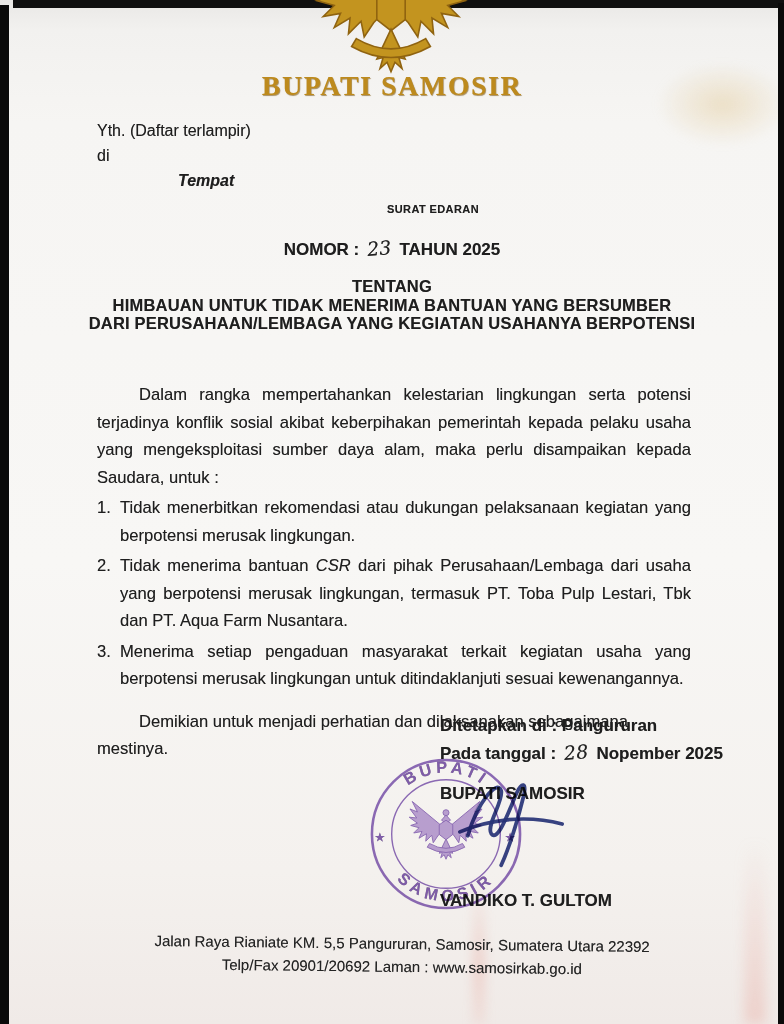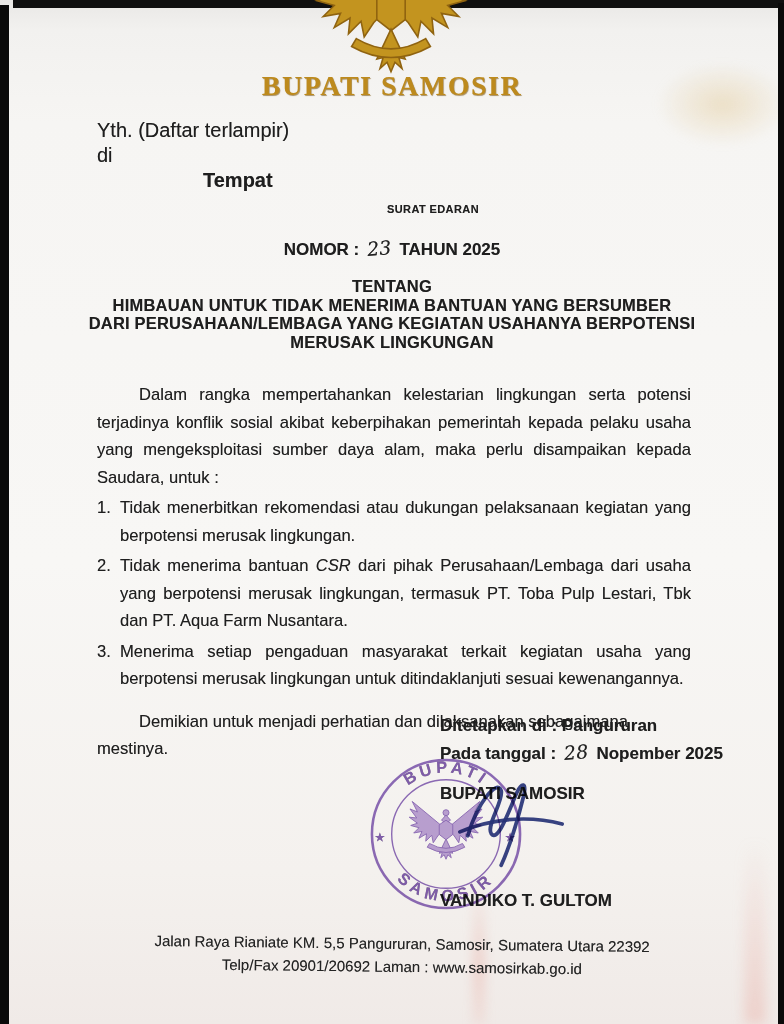--- a/index.html
+++ b/index.html
@@ -18,23 +18,23 @@
   .edge-left{position:absolute;left:0;top:5px;bottom:0;width:9px;background:#0a0a0a;}
   .edge-right{position:absolute;right:0;top:3px;bottom:0;width:6px;background:#0a0a0a;}
   .edge-top{position:absolute;left:13px;right:0;top:0;height:8px;background:#101010;}
 
   .emblem-top{position:absolute;left:312px;top:-56px;width:158px;height:134px;
         fill:#c3941f;stroke:#8f6310;stroke-width:2;}
   .letterhead-title{position:absolute;left:0;top:70px;width:100%;text-align:center;
         font-family:"Liberation Serif",serif;font-weight:bold;font-size:28px;letter-spacing:1.5px;
         color:var(--gold,#bd8a1d);text-shadow:.7px 1px .8px rgba(116,78,8,.6);}
 
-  .recipient{position:absolute;left:97px;top:118px;font-size:20px;line-height:25px;}
+  .recipient{position:absolute;left:97px;top:118px;font-size:16px;line-height:25px;}
   .recipient .r2{}
-  .recipient .r3{margin-left:106px;font-weight:bold;}
+  .recipient .r3{margin-left:81px;font-weight:bold;font-style:italic;}
 
   .doc-type{position:absolute;left:0;top:203px;width:100%;text-align:center;font-weight:bold;font-size:11px;letter-spacing:.4px;padding-left:41px;}
   .doc-number{position:absolute;left:0;top:237px;width:100%;text-align:center;font-weight:bold;font-size:17px;}
   .subject{position:absolute;left:0;top:277px;width:100%;text-align:center;font-weight:bold;font-size:16.5px;line-height:18.5px;letter-spacing:.2px;}
   .subject span{display:block;text-align:center;}
 
   .hand{font-family:"DejaVu Serif",serif;font-style:italic;font-weight:normal;font-size:19px;
         display:inline-block;transform:rotate(-5deg);margin:0 8px;color:#222;}
 
   .body-text{position:absolute;left:97px;top:381px;width:594px;font-size:16.6px;line-height:27.5px;}
@@ -101,21 +101,20 @@
   <div class="doc-type">SURAT EDARAN</div>
 
   <div class="doc-number">
     <span>NOMOR :</span><span class="hand">23</span><span>TAHUN 2025</span>
   </div>
 
   <div class="subject">
     <span>TENTANG</span>
     <span>HIMBAUAN UNTUK TIDAK MENERIMA BANTUAN YANG BERSUMBER</span>
     <span>DARI PERUSAHAAN/LEMBAGA YANG KEGIATAN USAHANYA BERPOTENSI</span>
-    <span>MERUSAK LINGKUNGAN</span>
   </div>
 
   <div class="body-text">
     <div class="opening">Dalam rangka mempertahankan kelestarian lingkungan serta potensi terjadinya konflik sosial akibat keberpihakan pemerintah kepada pelaku usaha yang mengeksploitasi sumber daya alam, maka perlu disampaikan kepada Saudara, untuk :</div>
     <div class="li">
       <div class="li-no">1.</div>
       <div class="li-txt"><span>Tidak menerbitkan rekomendasi atau dukungan pelaksanaan kegiatan yang berpotensi merusak lingkungan.</span><span class="it"></span><span></span></div>
     </div>
     <div class="li">
       <div class="li-no">2.</div>

